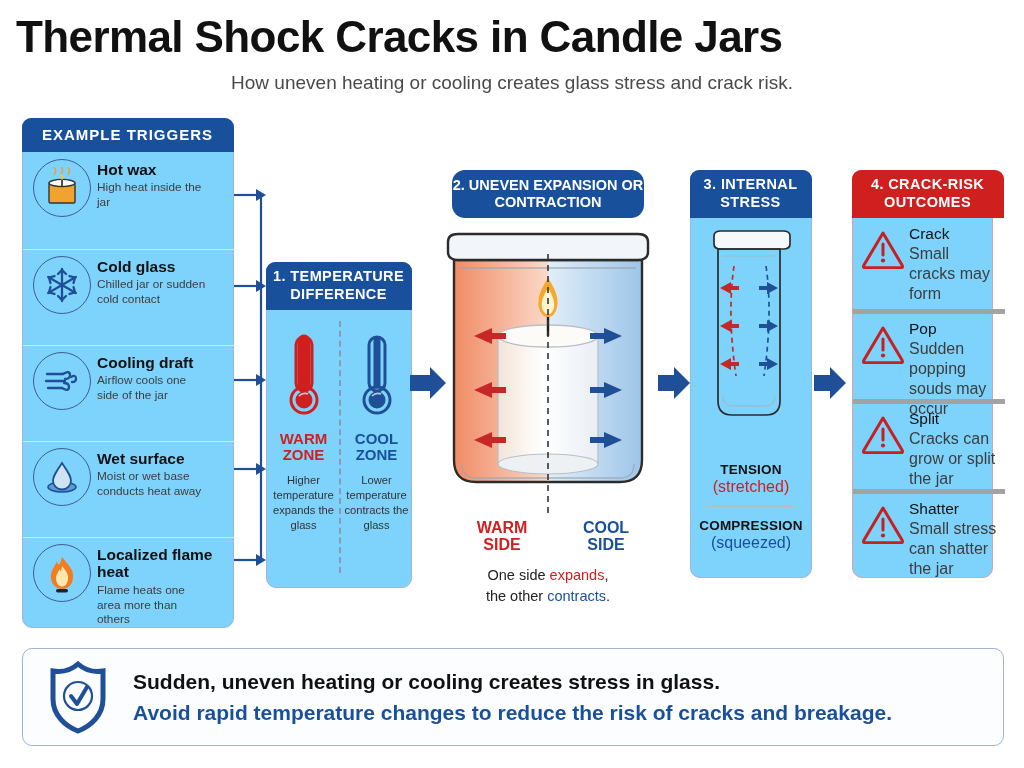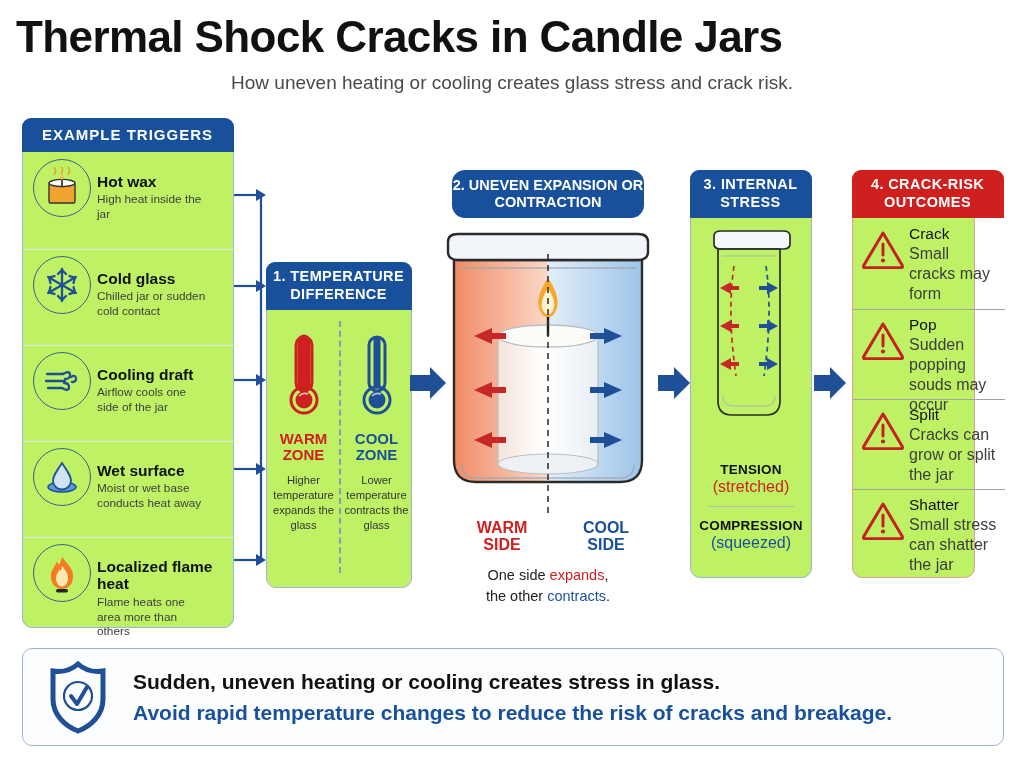--- a/index.html
+++ b/index.html
@@ -15,38 +15,38 @@
     position:absolute;left:16px;top:12px;width:1024px;text-align:left;
     font-size:44px;font-weight:bold;letter-spacing:-0.6px;color:#111;
     font-family:"Liberation Sans", sans-serif;
   }
   .subtitle{
     position:absolute;left:0;top:72px;width:1024px;text-align:center;
     font-size:19px;color:#4a4a4a;font-weight:400;
   }
 
   
-  .panel{position:absolute;background:#bef264;border:1.5px solid #9fb4d6;border-radius:10px;box-sizing:border-box;}
+  .panel{position:absolute;background:#7dd3fc;border:1.5px solid #9fb4d6;border-radius:10px;box-sizing:border-box;}
   .panel.red{border-color:#e0a0a0;}
   .panel-head{
     position:absolute;left:-1.5px;top:-1.5px;box-sizing:border-box;
     background:#18509b;color:#fff;border-radius:9px 9px 0 0;
     font-size:14.5px;font-weight:bold;letter-spacing:0.4px;
     display:flex;align-items:center;justify-content:center;text-align:center;
     line-height:1.18;padding:0 6px;
   }
   .panel-head.red{background:#d01f1f;}
 
   
   #sidebar{left:22px;top:118px;width:212px;height:510px;}
   #sidebar .panel-head{width:212px;height:34px;font-size:15px;letter-spacing:1px;}
   .trig{position:absolute;left:0;width:212px;display:flex;align-items:flex-start;box-sizing:border-box;padding:0 8px;}
   .trig + .trig{border-top:1px solid #dde3ee;}
   .trig .ic{width:62px;height:62px;flex:0 0 62px;display:flex;align-items:center;justify-content:center;margin-top:4px;}
-  .trig .tx{padding-left:4px;padding-top:20px;}
+  .trig .tx{padding-left:4px;padding-top:8px;}
   .trig .tt{font-size:15.5px;font-weight:bold;color:#111;line-height:1.12;}
   .trig .td{font-size:11.8px;color:#3d3d3d;line-height:1.26;margin-top:2px;max-width:112px;}
 
   .circ{width:58px;height:58px;border-radius:50%;border:1.6px solid #3f5d8f;display:flex;align-items:center;justify-content:center;box-sizing:border-box;}
 
   
   #p1{left:266px;top:262px;width:146px;height:326px;}
   #p1 .panel-head{width:146px;height:48px;}
   .zone-wrap{position:absolute;top:58px;left:0;width:146px;height:268px;display:flex;}
   .zone{flex:1;display:flex;flex-direction:column;align-items:center;}
@@ -68,24 +68,24 @@
   #p3{left:690px;top:170px;width:122px;height:408px;}
   #p3 .panel-head{width:122px;height:48px;}
   .stresslbl{position:absolute;width:122px;text-align:center;}
   .sl-t{font-size:13.5px;font-weight:bold;color:#111;letter-spacing:0.2px;}
   .sl-s{font-size:16px;margin-top:1px;}
   .sl-s.r{color:#d01f1f;}
   .sl-s.b{color:#18509b;}
   .hr{position:absolute;left:708px;width:86px;border-top:1px solid #b9b9b9;}
 
   
-  #p4{left:852px;top:170px;width:123px;height:408px;}
+  #p4{left:852px;top:170px;width:141px;height:408px;}
   #p4 .panel-head{width:152px;height:48px;}
   .out{position:absolute;left:0;width:152px;display:flex;align-items:flex-start;box-sizing:border-box;padding:0 6px;}
-  .out + .out{border-top:1px solid #a3a3a3;}
+  .out + .out{border-top:5px solid #a3a3a3;}
   .out .oic{width:48px;flex:0 0 48px;display:flex;align-items:center;justify-content:center;padding-top:10px;}
   .out .otx{padding-top:6px;padding-left:2px;}
   .out .ot{font-size:15.5px;font-weight:normal;color:#111;line-height:1.1;}
   .out .od{font-size:16px;color:#3d3d3d;line-height:1.25;margin-top:2px;}
 
   
   #footer{position:absolute;left:22px;top:648px;width:982px;height:98px;
     background:#fcfdff;border:1.5px solid #9fb4d6;border-radius:10px;box-sizing:border-box;
     display:flex;align-items:center;}
   #footer .fic{width:110px;flex:0 0 110px;display:flex;align-items:center;justify-content:center;}

